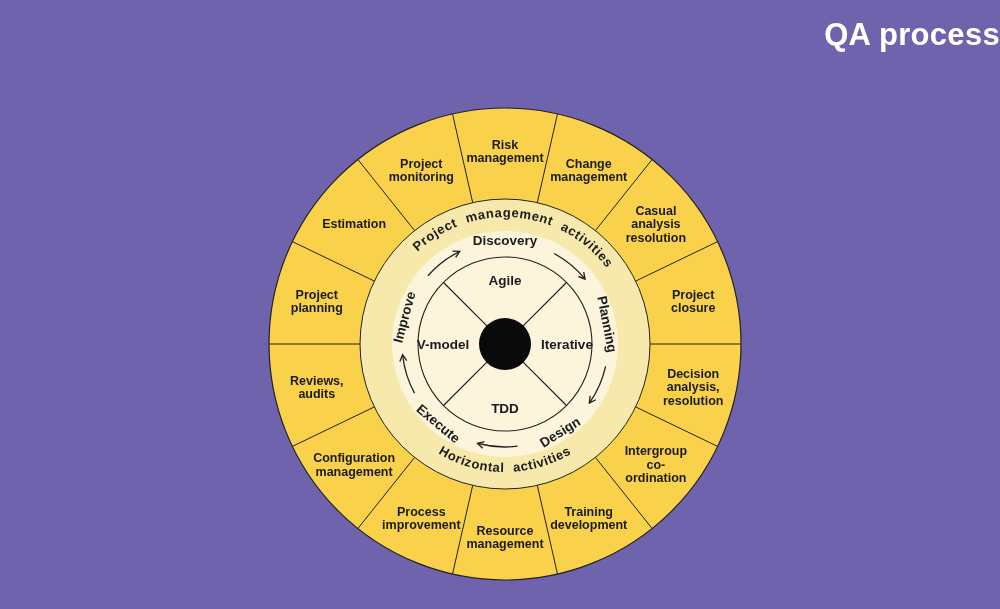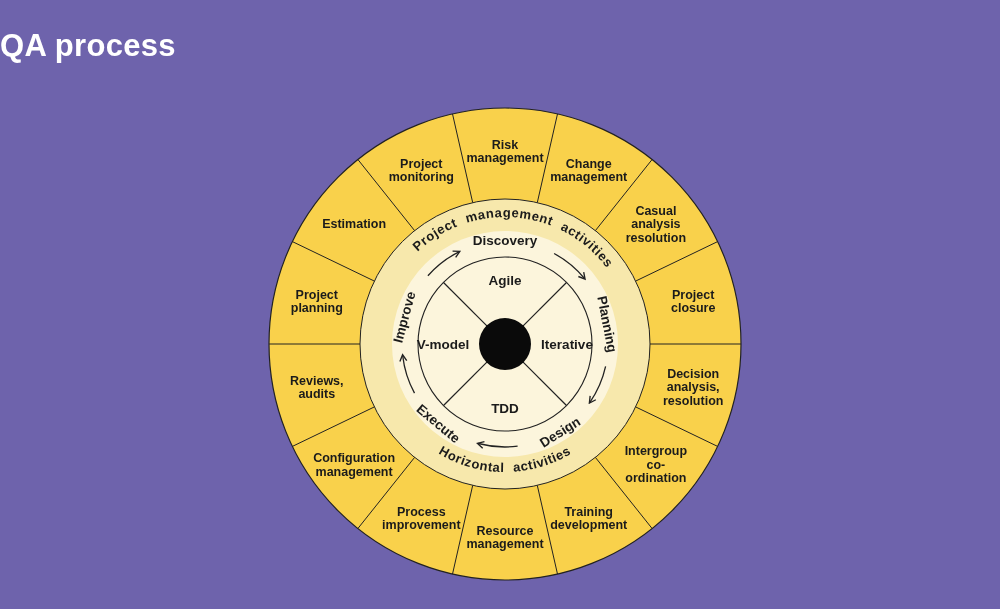--- a/index.html
+++ b/index.html
@@ -2,22 +2,22 @@
 <html><head>
 <meta charset="utf-8">
 <style>
   html, body { margin: 0; padding: 0; background: #6E63AC; }
   .page {
     position: relative; width: 1000px; height: 609px; overflow: hidden;
     background: #6E63AC;
     font-family: "Liberation Sans", "DejaVu Sans", sans-serif;
   }
   .title {
-    position: absolute; top: 28px; left: 0; width: 100%; margin: 0;
-    text-align: left; font-size: 31px; font-weight: 700;
+    position: absolute; top: 17px; left: 0; width: 100%; margin: 0;
+    text-align: right; font-size: 31px; font-weight: 700;
     letter-spacing: 0.3px; color: #ffffff;
   }
   svg { position: absolute; left: 0; top: 0; }
   .seg-label  { font-size: 12.5px; font-weight: 700; text-anchor: middle; }
   .ring-text  { font-size: 13px;   font-weight: 700; text-anchor: middle;
                 letter-spacing: 0.6px; word-spacing: 5px; }
   .cycle-label{ font-size: 13.5px; font-weight: 700; text-anchor: middle;
                 dominant-baseline: central; }
   .quad-label { font-size: 13.5px; font-weight: 700; text-anchor: middle;
                 dominant-baseline: central; }

